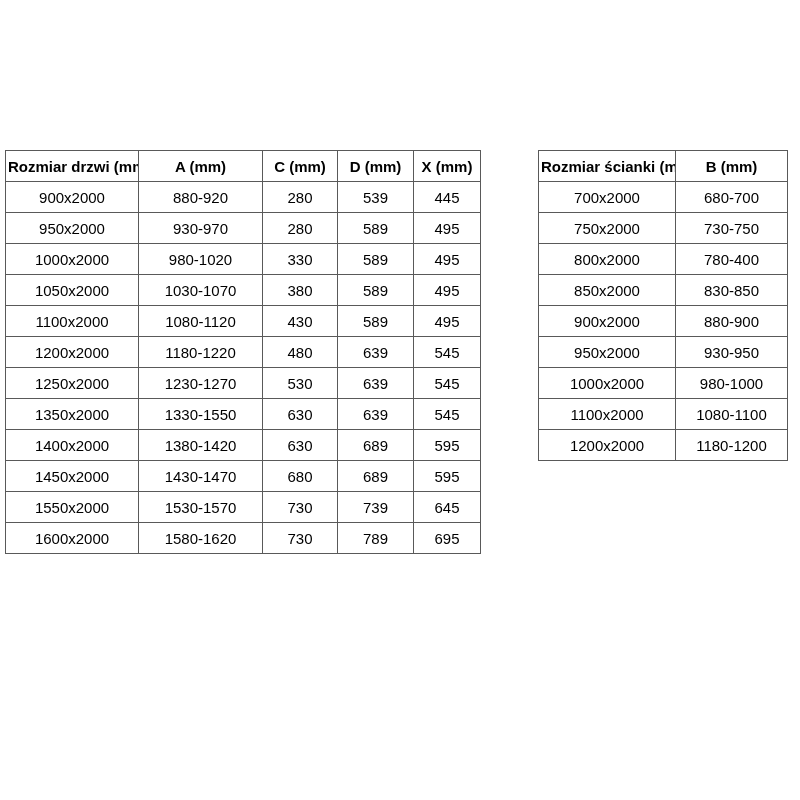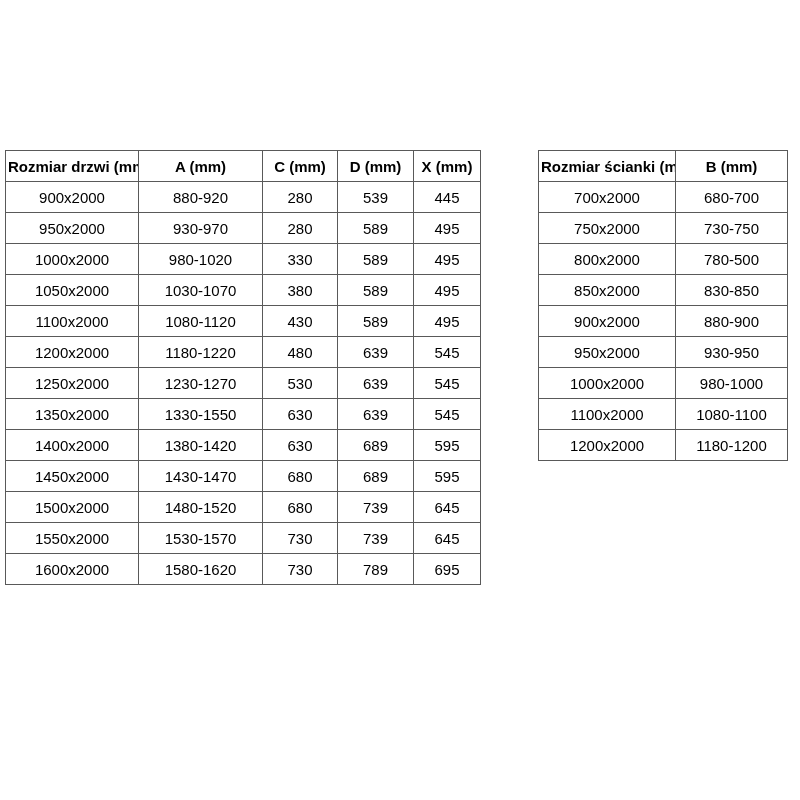--- a/index.html
+++ b/index.html
@@ -128,27 +128,20 @@
           <td>595</td>
         </tr>
         <tr>
           <td>1450x2000</td>
           <td>1430-1470</td>
           <td>680</td>
           <td>689</td>
           <td>595</td>
         </tr>
         <tr>
-          <td>1500x2000</td>
-          <td>1480-1520</td>
-          <td>680</td>
-          <td>739</td>
-          <td>645</td>
-        </tr>
-        <tr>
           <td>1550x2000</td>
           <td>1530-1570</td>
           <td>730</td>
           <td>739</td>
           <td>645</td>
         </tr>
         <tr>
           <td>1600x2000</td>
           <td>1580-1620</td>
           <td>730</td>
@@ -173,21 +166,21 @@
         <tr>
           <td>700x2000</td>
           <td>680-700</td>
         </tr>
         <tr>
           <td>750x2000</td>
           <td>730-750</td>
         </tr>
         <tr>
           <td>800x2000</td>
-          <td>780-500</td>
+          <td>780-400</td>
         </tr>
         <tr>
           <td>850x2000</td>
           <td>830-850</td>
         </tr>
         <tr>
           <td>900x2000</td>
           <td>880-900</td>
         </tr>
         <tr>

